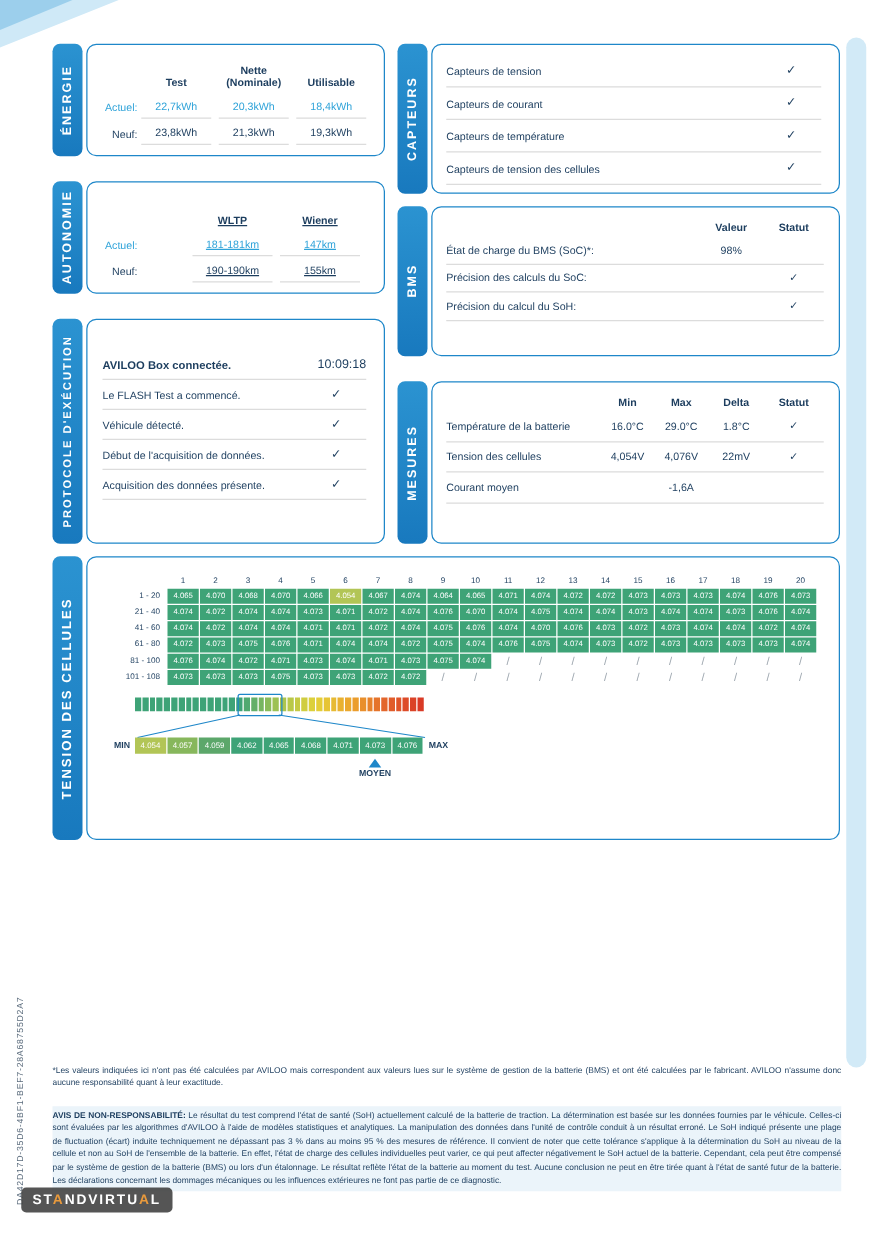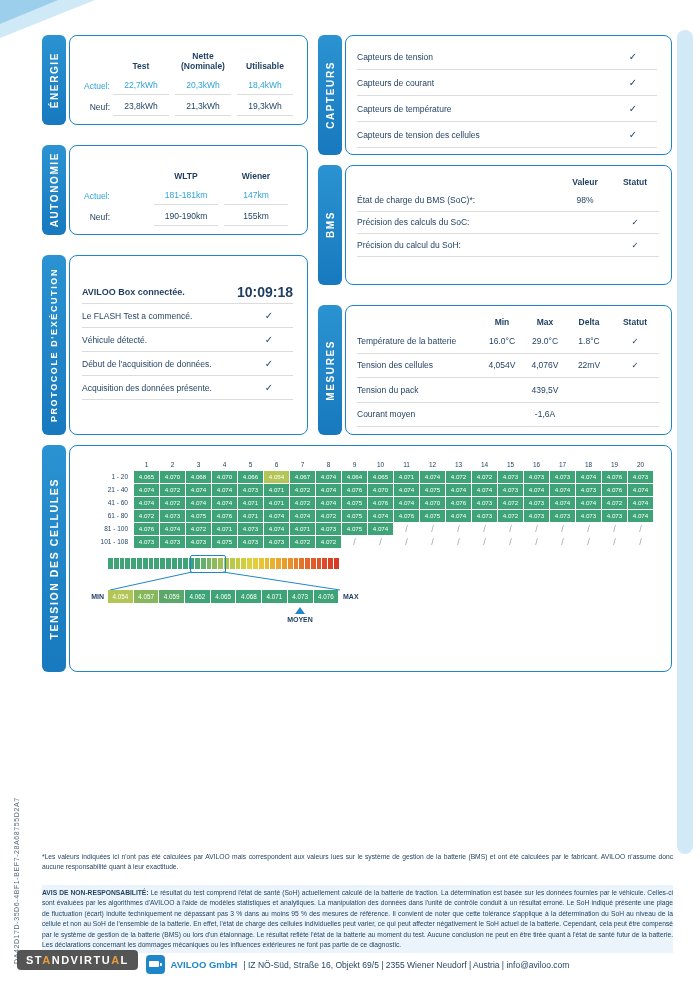--- a/index.html
+++ b/index.html
@@ -42,21 +42,21 @@
   .srow{display:flex;align-items:center;height:21px;}
   .shead{height:30px;align-items:flex-end;padding-bottom:3px;}
   .shcell{font-weight:bold;font-size:8.5px;line-height:1.15;white-space:pre-line;text-align:center;}
   .slabel{font-size:8.5px;text-align:right;}
   .sval{font-size:8.5px;text-align:center;border-bottom:1px solid #DCDCDC;line-height:17px;}
   .hl{color:#2FA3D9;}
   #energie-table .slabel{width:32px;}
   #energie-table .scol{width:56px;margin:0 3px;}
   #energie-table .shcell{border-bottom:none;}
   #autonomie-table .slabel{width:32px;margin-right:41px;}
-  #autonomie-table .scol{width:64px;margin:0 3px;}
+  #autonomie-table .scol{width:64px;margin:0 3px;text-decoration:underline;}
 
   
   .listbox{padding:8px 14px 0 11px;}
   .crow{display:flex;justify-content:space-between;align-items:center;height:25px;border-bottom:1px solid #DCDCDC;}
   .clabel{font-size:8.5px;}
   .check{font-size:10px;font-weight:bold;color:#1C3D5E;width:48px;text-align:center;}
 
   
   .gridbox{padding:9px 12px 0 11px;}
   .brow{display:flex;align-items:center;height:21.5px;border-bottom:1px solid #DCDCDC;}
@@ -69,21 +69,21 @@
   .mhead{height:14px;border-bottom:none;}
   .mlabel{flex:1;font-size:8.5px;}
   .mcol{width:42px;text-align:center;font-size:8.5px;}
   .mmax{width:44px;}.mdelta{width:44px;}.mstat{width:48px;}
 
   
   .protobox{padding:24px 14px 0 12px;}
   .prow{display:flex;justify-content:space-between;align-items:center;height:23px;border-bottom:1px solid #DCDCDC;}
   .plabel{font-size:8.5px;}
   .phead .plabel{font-weight:bold;font-size:9px;}
-  .ptime{font-weight:bold;font-size:14px;}
+  .ptime{font-weight:normal;font-size:10px;}
 
   
   .cellbox{padding:14px 8px 0 6px;}
   .grow{display:flex;gap:1px;margin-bottom:1px;}
   .gl{width:52px;flex:0 0 52px;text-align:right;padding-right:5px;font-size:6.5px;line-height:12px;color:#1C3D5E;}
   .gc{width:25px;flex:0 0 25px;height:12px;line-height:12px;text-align:center;font-size:6.2px;}
   .ghead .gc{height:10px;line-height:10px;font-size:6.5px;color:#1C3D5E;}
   .gcell{color:#fff;}
   .gslash{color:#9FA8B0;font-size:9px;background:transparent;}
 
@@ -282,27 +282,20 @@
             <div class="mcol mmax">29.0°C</div>
             <div class="mcol mdelta">1.8°C</div>
             <div class="mcol mstat check">✓</div>
           </div>
           <div class="mrow">
             <div class="mlabel">Tension des cellules</div>
             <div class="mcol">4,054V</div>
             <div class="mcol mmax">4,076V</div>
             <div class="mcol mdelta">22mV</div>
             <div class="mcol mstat check">✓</div>
-          </div>
-          <div class="mrow">
-            <div class="mlabel">Tension du pack</div>
-            <div class="mcol"></div>
-            <div class="mcol mmax">439,5V</div>
-            <div class="mcol mdelta"></div>
-            <div class="mcol mstat check"></div>
           </div>
           <div class="mrow">
             <div class="mlabel">Courant moyen</div>
             <div class="mcol"></div>
             <div class="mcol mmax">-1,6A</div>
             <div class="mcol mdelta"></div>
             <div class="mcol mstat check"></div>
           </div>
         </div>
     </div>
@@ -542,24 +535,16 @@
       </div>
     </div>
   </div>
 
   <div class="footnote">*Les valeurs indiquées ici n'ont pas été calculées par AVILOO mais correspondent aux valeurs lues sur le système de gestion de la batterie (BMS) et ont été calculées par le fabricant. AVILOO n'assume donc aucune responsabilité quant à leur exactitude.</div>
   <div class="disclaimer">
     <b>AVIS DE NON-RESPONSABILITÉ:</b>
     <span>Le résultat du test comprend l'état de santé (SoH) actuellement calculé de la batterie de traction. La détermination est basée sur les données fournies par le véhicule. Celles-ci sont évaluées par les algorithmes d'AVILOO à l'aide de modèles statistiques et analytiques. La manipulation des données dans l'unité de contrôle conduit à un résultat erroné. Le SoH indiqué présente une plage de fluctuation (écart) induite techniquement ne dépassant pas 3 % dans au moins 95 % des mesures de référence. Il convient de noter que cette tolérance s'applique à la détermination du SoH au niveau de la cellule et non au SoH de l'ensemble de la batterie. En effet, l'état de charge des cellules individuelles peut varier, ce qui peut affecter négativement le SoH actuel de la batterie. Cependant, cela peut être compensé par le système de gestion de la batterie (BMS) ou lors d'un étalonnage. Le résultat reflète l'état de la batterie au moment du test. Aucune conclusion ne peut en être tirée quant à l'état de santé futur de la batterie. Les déclarations concernant les dommages mécaniques ou les influences extérieures ne font pas partie de ce diagnostic.</span>
   </div>
 
-  <div class="footer">
-    <div class="logo-sq">
-      <div class="bat"></div>
-      <div class="bat-tip"></div>
-    </div>
-    <span class="company">AVILOO GmbH</span>
-    <span class="address">| IZ NÖ-Süd, Straße 16, Objekt 69/5 | 2355 Wiener Neudorf | Austria | info@aviloo.com</span>
-  </div>
 
   <div class="watermark" id="watermark"><span>S</span><span>T</span><span class="wm-a">A</span><span>N</span><span>D</span><span>V</span><span>I</span><span>R</span><span>T</span><span>U</span><span class="wm-a">A</span><span>L</span></div>
 
 </div>
 
 </body></html>

